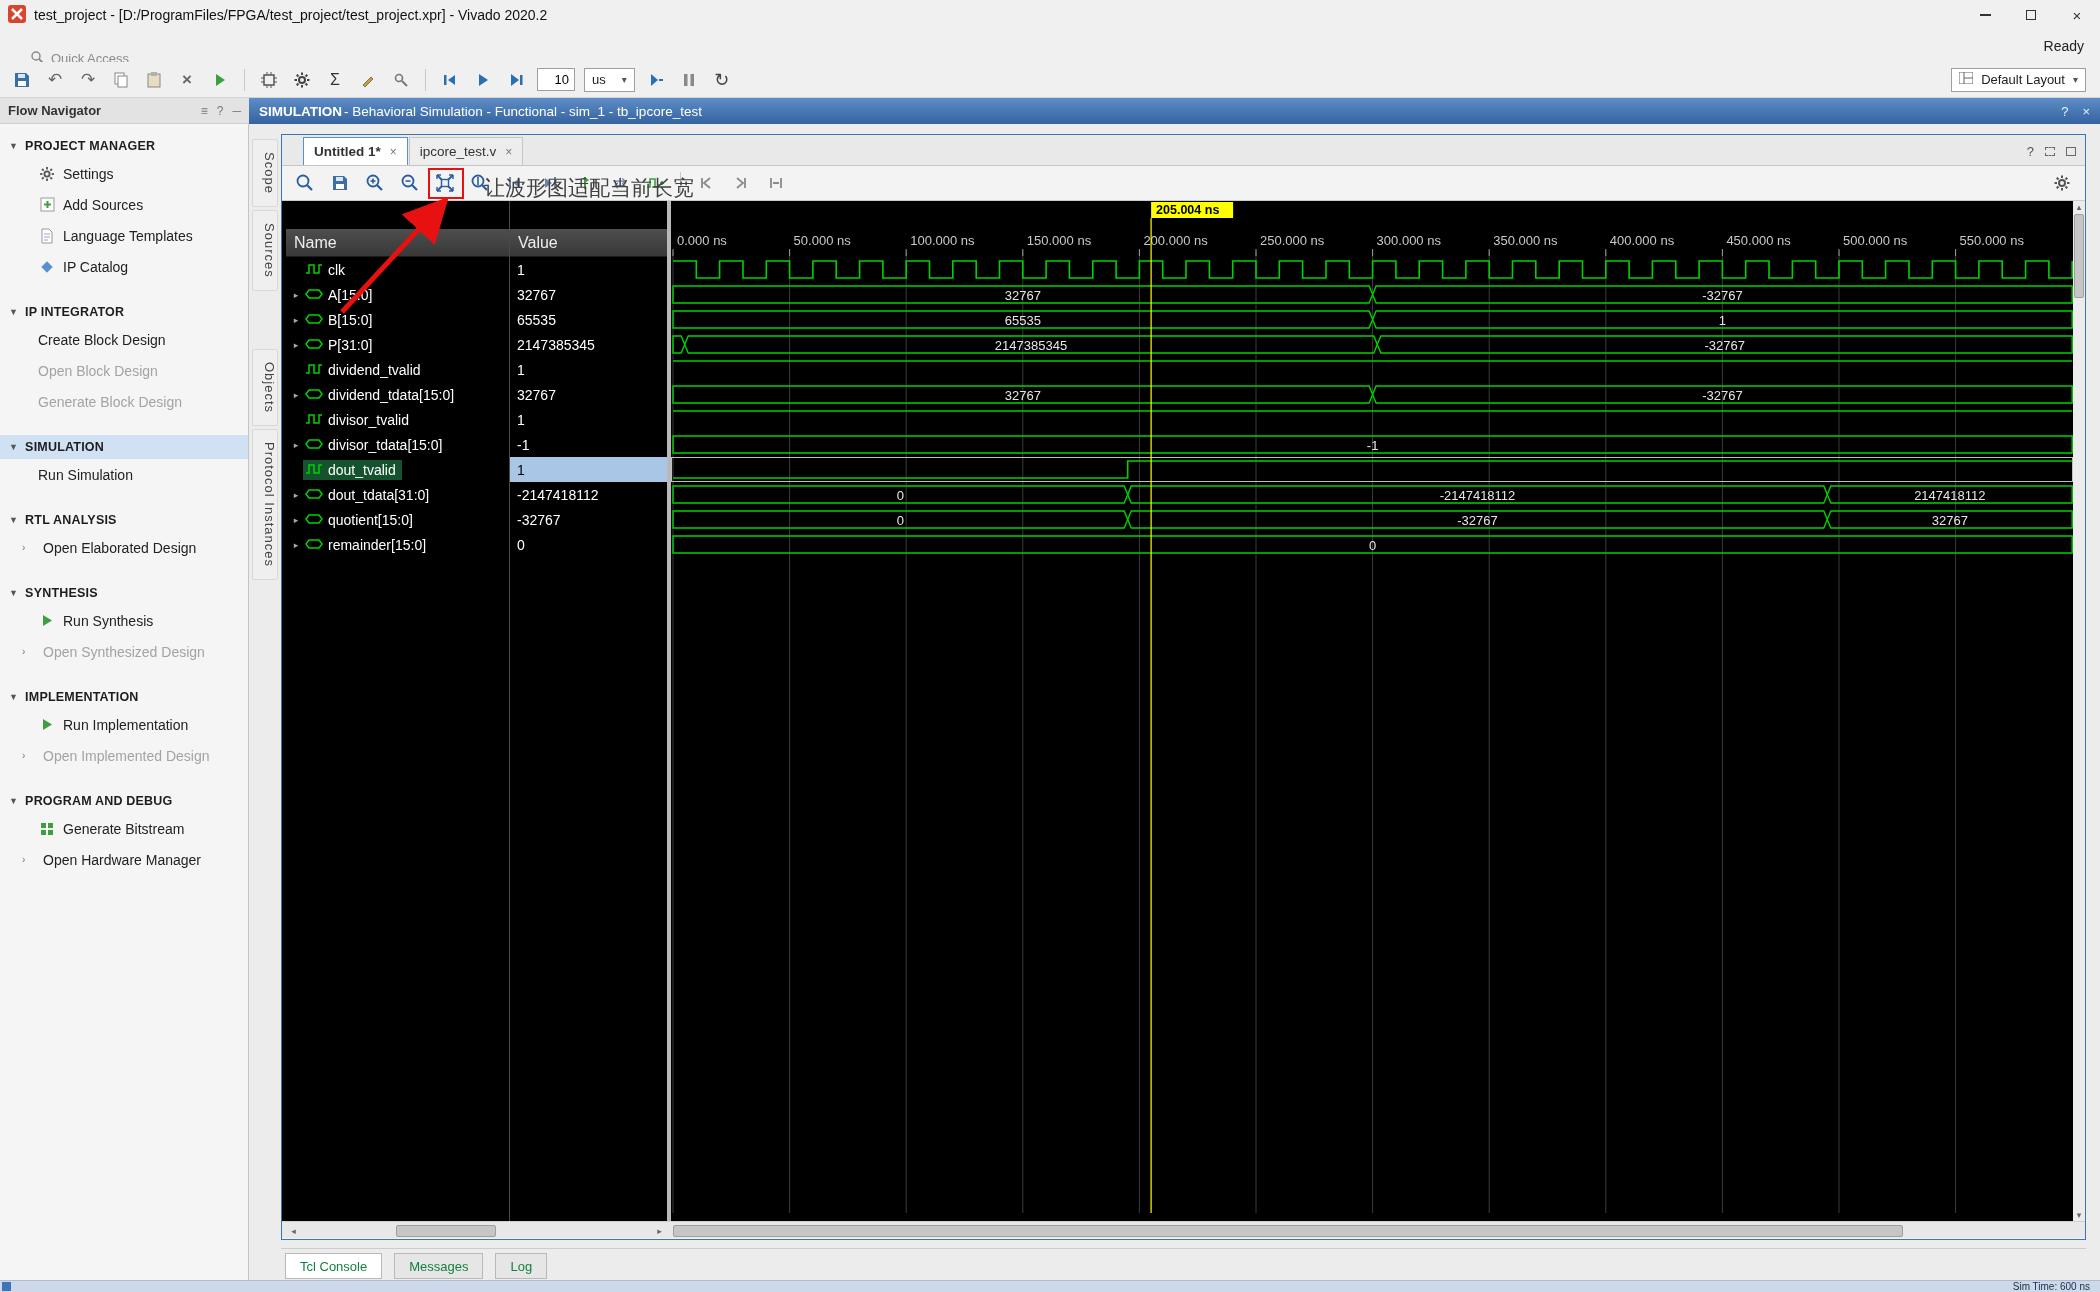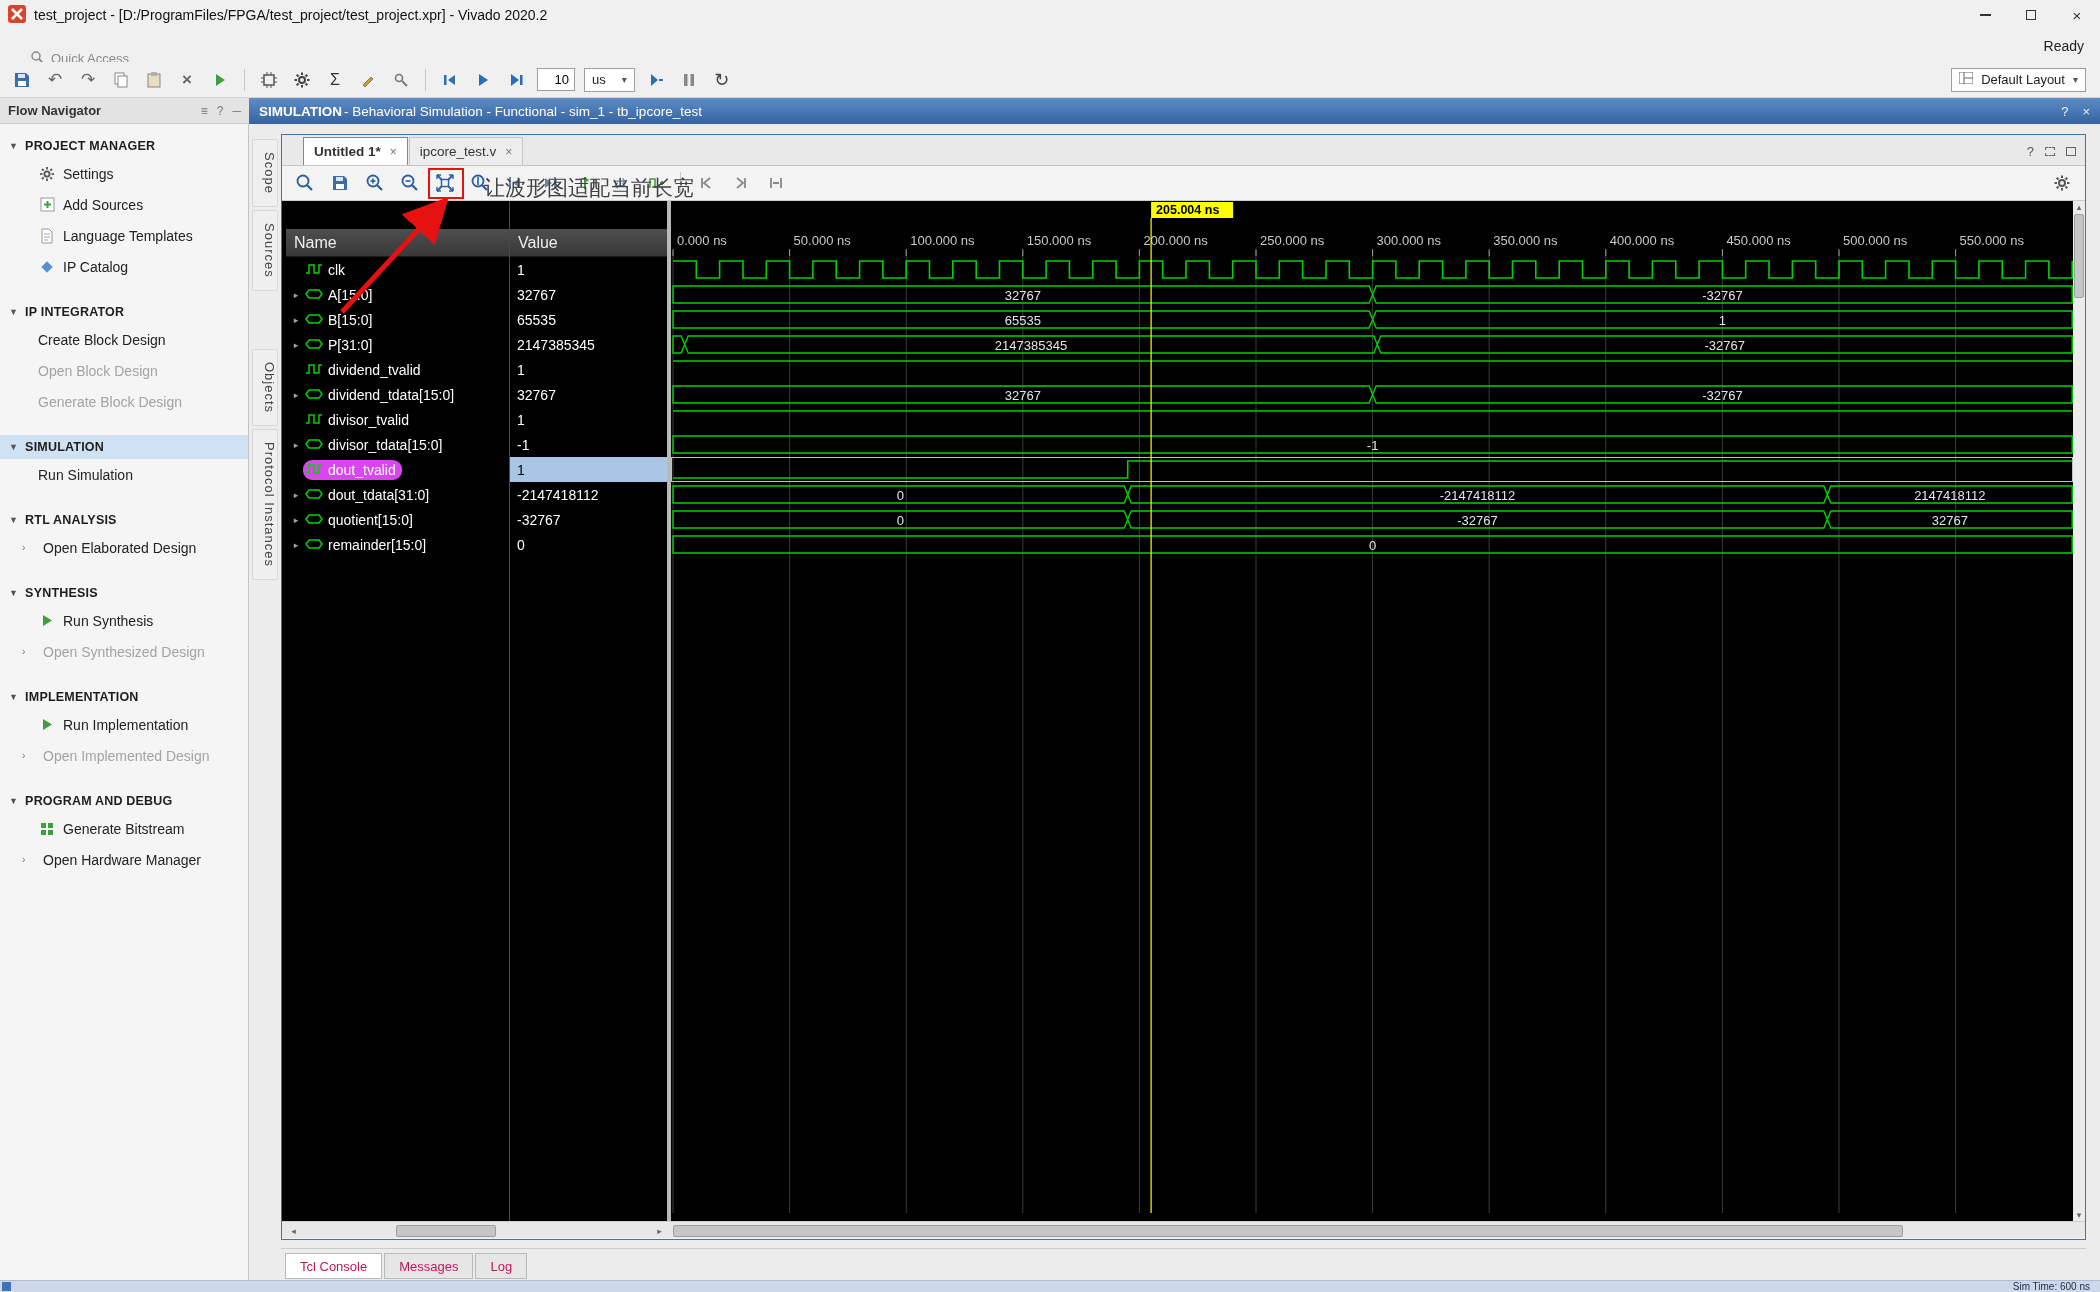--- a/index.html
+++ b/index.html
@@ -75,37 +75,37 @@
   #name-panel  { position:absolute; left:4px;   top:0; width:223px;  height:100%; background:#000; }
   #value-panel { position:absolute; left:227px; top:0; width:158px;  height:100%; background:#000; border-left:1px solid #4a4a4a; }
   #wv-splitter { position:absolute; left:385px; top:0; width:4px;    height:100%; background:#b9b9b9; }
   #canvas      { position:absolute; left:389px; top:0; width:1402px; height:100%; background:#000; }
   #vscroll     { position:absolute; left:1791px;top:0; width:12px;   height:100%; background:#ececec; }
   .col-head { position:absolute; top:28px; height:28px; left:0; right:0; background:linear-gradient(#4e4e4e,#383838); color:#eee; font-size:16px; display:flex; align-items:center; padding-left:8px; border-bottom:1px solid #1c1c1c; }
   #name-rows, #value-rows { position:absolute; top:56px; left:0; right:0; }
   .srow { height:25px; display:flex; align-items:center; color:#fff; font-size:14px; padding-left:3px; }
   .srow .arr { width:14px; color:#a8a8a8; font-size:9px; text-align:center; }
   .srow .nwrap { display:flex; align-items:center; gap:5px; padding:2px 6px 2px 2px; }
-  .srow.selected .nwrap { background:#d946ef;border-radius:9px; }
+  .srow.selected .nwrap { background:#14532d; }
   .vrow { height:25px; display:flex; align-items:center; padding-left:7px; color:#fff; font-size:14px; }
   .vrow.selected { background:#a9c6e7; color:#000; }
   #wave-svg { position:absolute; left:0; top:0; font-family:inherit; }
 
   .sb-arrow { color:#666; font-size:9px; line-height:12px; text-align:center; }
   #vscroll .sb-arrow { height:12px; }
   #vs-thumb { position:absolute; left:1px; top:13px; width:10px; height:84px; background:#c6c6c6; border:1px solid #9f9f9f; border-radius:2px; }
 
   #hscroll-row { position:absolute; top:1086px; left:0; right:0; height:17px; background:#e8e8e8; border-top:1px solid #cfcfcf; }
   .hsb { position:absolute; top:1px; height:15px; background:#e8e8e8; display:flex; align-items:center; }
   .hsb .sb-arrow { width:15px; }
   .hthumb { position:absolute; top:2px; height:12px; background:#c6c6c6; border:1px solid #9f9f9f; border-radius:2px; }
 
   
   #bottom-tabs { position:absolute; left:32px; top:1124px; width:1805px; height:31px; background:#ececec; border-top:1px solid #cccccc; display:flex; align-items:flex-end; padding-left:4px; }
-  .btab { height:26px; display:flex; align-items:center; padding:0 14px; font-size:13px; border:1px solid #b9b9b9; background:#e6e6e6; color:#be185d; margin-right:2px; }
+  .btab { height:26px; display:flex; align-items:center; padding:0 14px; font-size:13px; border:1px solid #b9b9b9; background:#e6e6e6; color:#15803d; margin-right:12px; }
   .btab.active { background:#fff; }
 
   
   #statusbar { position:absolute; left:0; right:0; bottom:0; height:12px; background:#cdd9eb; border-top:1px solid #aebdd4; display:flex; align-items:center; justify-content:flex-end; font-size:10px; color:#1c2a45; padding-right:10px; }
   #statusbar .corner { position:absolute; left:2px; bottom:1px; width:9px; height:9px; background:#3f72b8; }
 
   
   #arrow-overlay { position:absolute; left:320px; top:180px; width:170px; height:150px; z-index:20; pointer-events:none; }
 </style>
 </head>

